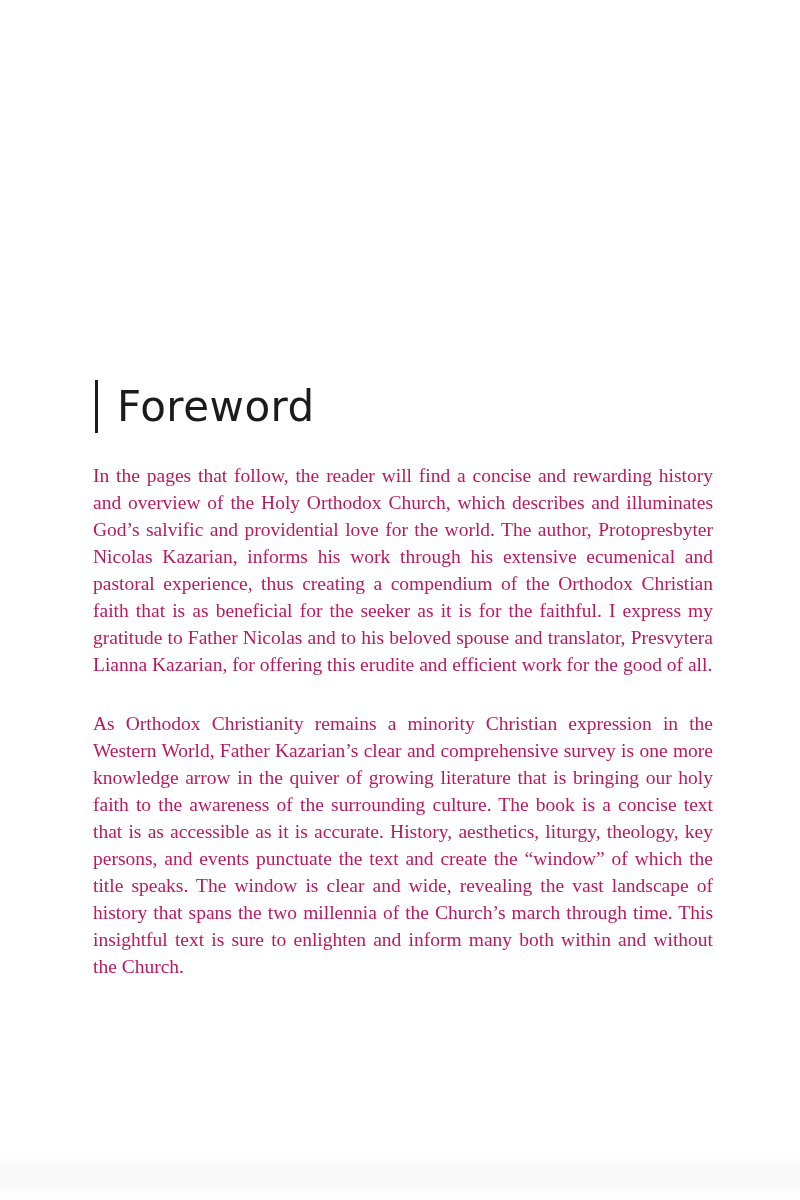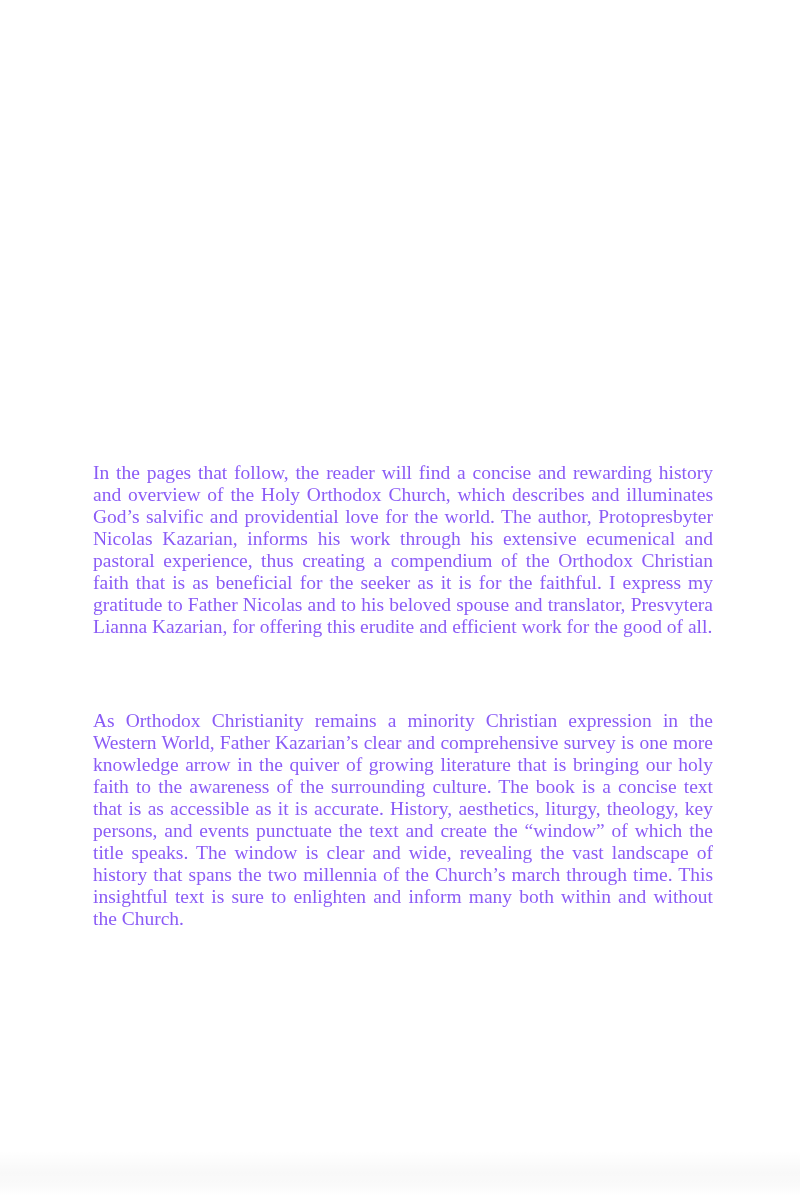--- a/index.html
+++ b/index.html
@@ -34,23 +34,23 @@
     width: 3px;
     height: 53px;
     background: #1b1b1b;
   }
   .para {
     position: absolute;
     left: 93px;
     width: 620px;
     margin: 0;
     font-size: 19.5px;
-    line-height: 22px;
+    line-height: 27px;
     text-align: justify;
-    color: #8b5cf6;
+    color: #be185d;
   }
   .para-1 { top: 462px; }
   .para-2 { top: 710px; }
   .page-edge-shadow {
     position: absolute;
     left: 0;
     right: 0;
     top: 1150px;
     height: 46px;
     background: linear-gradient(
@@ -61,20 +61,24 @@
       rgba(0,0,0,0) 100%
     );
     pointer-events: none;
   }
 </style>
 </head>
 <body>
 
 <div class="page">
 
+  <h1 class="heading">
+    <span class="heading-bar"></span>
+    <span>Foreword</span>
+  </h1>
 
   <p class="para para-1">In the pages that follow, the reader will find a concise and rewarding history and overview of the Holy Orthodox Church, which describes and illuminates God’s salvific and providential love for the world. The author, Protopresbyter Nicolas Kazarian, informs his work through his extensive ecumenical and pastoral experience, thus creating a compendium of the Orthodox Christian faith that is as beneficial for the seeker as it is for the faithful. I express my gratitude to Father Nicolas and to his beloved spouse and translator, Presvytera Lianna Kazarian, for offering this erudite and efficient work for the good of all.</p>
 
   <p class="para para-2">As Orthodox Christianity remains a minority Christian expression in the Western World, Father Kazarian’s clear and comprehensive survey is one more knowledge arrow in the quiver of growing literature that is bringing our holy faith to the awareness of the surrounding culture. The book is a concise text that is as accessible as it is accurate. History, aesthetics, liturgy, theology, key persons, and events punctuate the text and create the “window” of which the title speaks. The window is clear and wide, revealing the vast landscape of history that spans the two millennia of the Church’s march through time. This insightful text is sure to enlighten and inform many both within and without the Church.</p>
 
   <div class="page-edge-shadow"></div>
 
 </div>
 
 </body></html>

